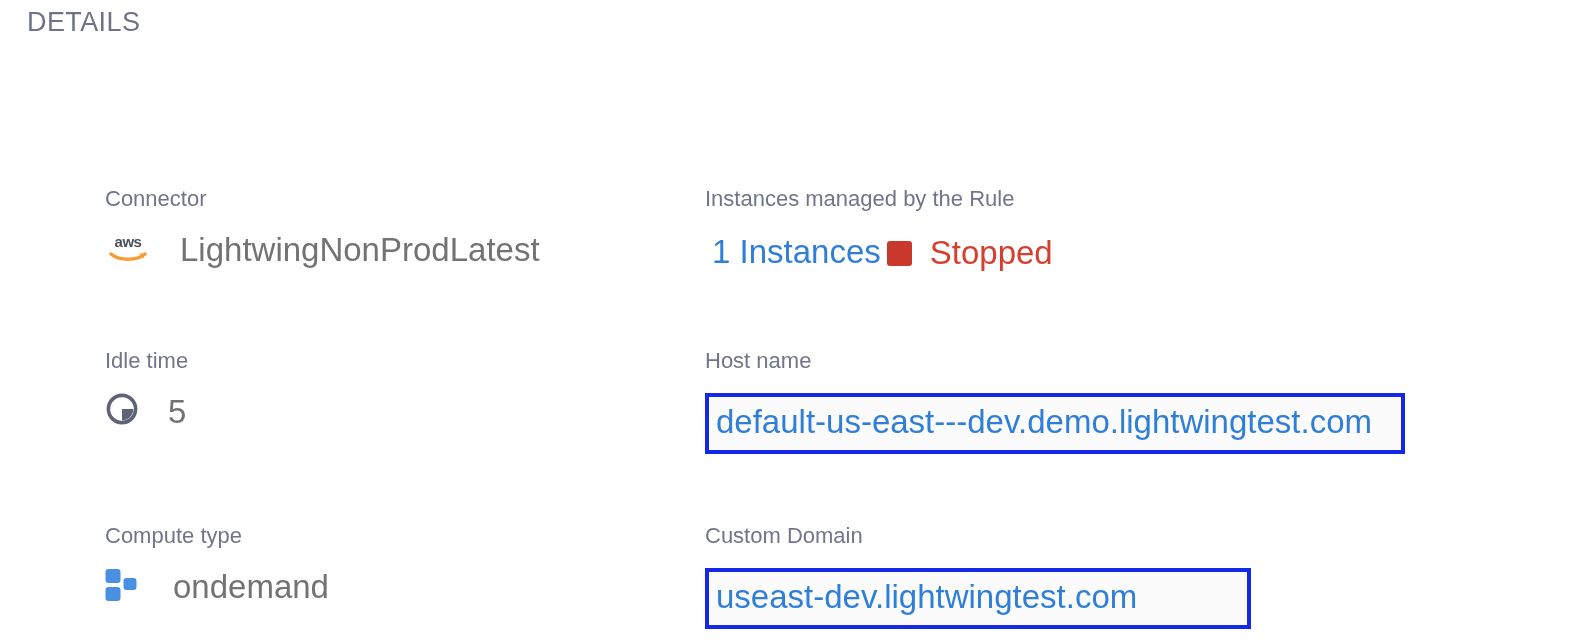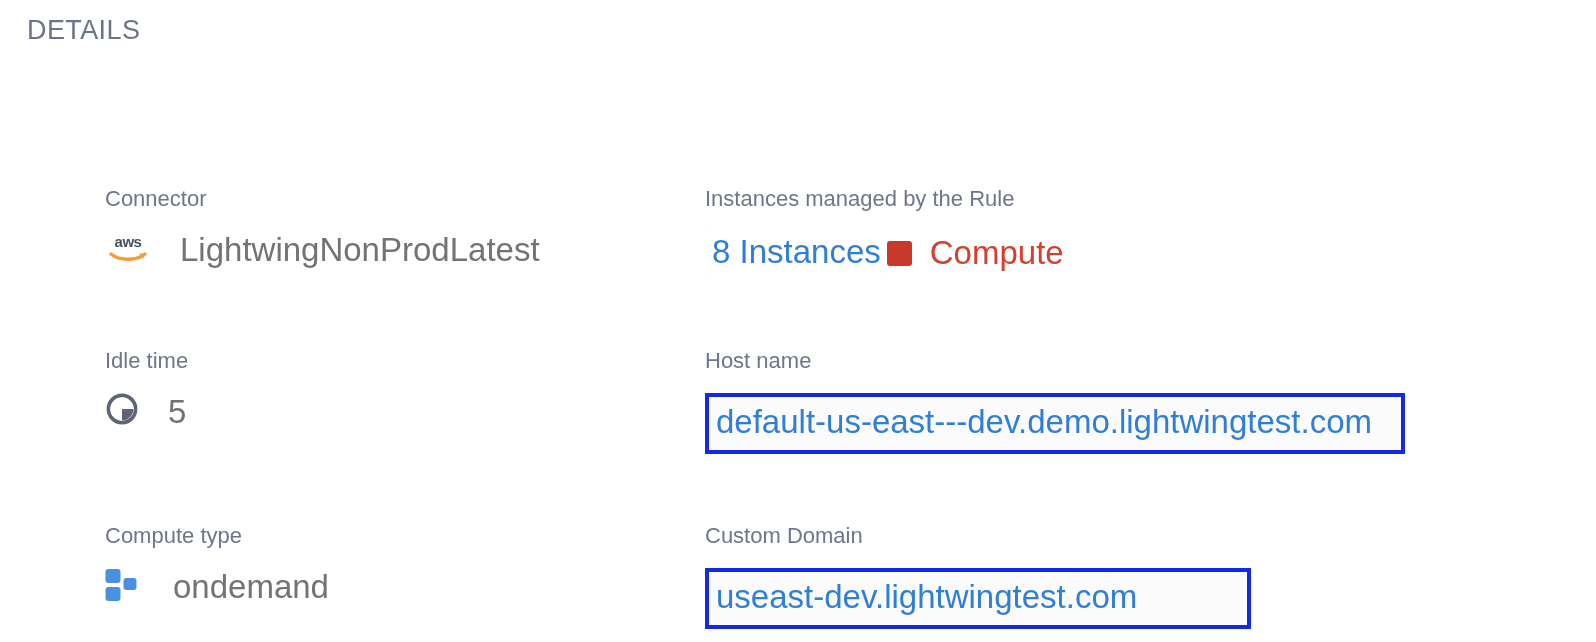--- a/index.html
+++ b/index.html
@@ -19,21 +19,21 @@
   .page {
     position: relative;
     width: 1596px;
     height: 642px;
   }
 
   
   .section-title {
     position: absolute;
     left: 27px;
-    top: 12px;
+    top: 4px;
     font-size: 27px;
     letter-spacing: 0.4px;
     color: #6e7487;
     font-weight: 400;
     line-height: 36px;
     white-space: nowrap;
     text-align: right;
   }
 
   
@@ -188,24 +188,24 @@
             </svg>
           </span>
           <span>LightwingNonProdLatest</span>
         </div>
       </div>
 
       <div class="col-right">
         <div class="field-label">Instances managed by the Rule</div>
         <div class="instances-line">
           <span class="instances-pill">
-            <a class="instances-link" href="#">8 Instances</a>
+            <a class="instances-link" href="#">1 Instances</a>
           </span>
           <span class="status-swatch"></span>
-          <span class="status-text">Compute</span>
+          <span class="status-text">Stopped</span>
         </div>
       </div>
 
     </div>
 
     <div class="details-row">
 
       <div class="col-left">
         <div class="field-label">Idle time</div>
         <div class="field-value">

